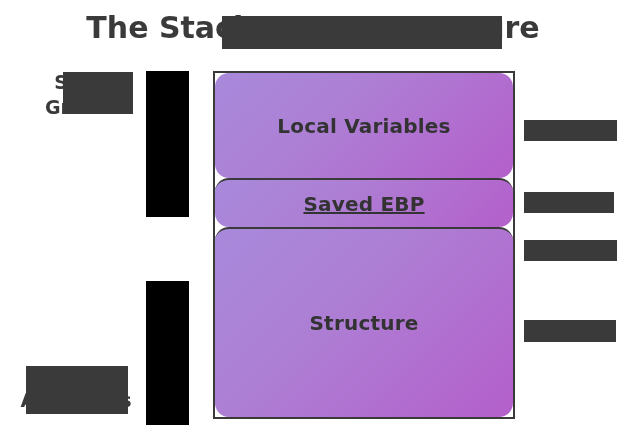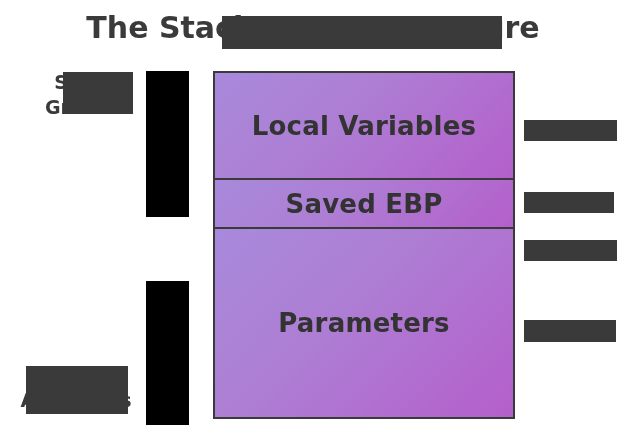--- a/index.html
+++ b/index.html
@@ -100,31 +100,32 @@
     flex-direction: column;
     background: #ffffff;
   }
   .stack-cell {
     position: relative;
     box-sizing: border-box;
     display: flex;
     align-items: center;
     justify-content: center;
     color: #333333;
-    font-size: 26px;
+    font-size: 20px;
     font-weight: 700;
     letter-spacing: 0.2px;
     background-image: linear-gradient(135deg, #a889db 0%, #ad7fd4 40%, #b45fcb 100%);
     background-attachment: local;
+    border-radius: 14px;
   }
   .stack-cell + .stack-cell {
     border-top: 2px solid #3a3a3a;
   }
   #cell-local      { flex: 0 0 105px; }
-  #cell-saved-ebp  { flex: 0 0 49px;  }
+  #cell-saved-ebp  { flex: 0 0 49px; text-decoration: underline;  }
   #cell-return     { flex: 0 0 52px;  }
   #cell-parameters { flex: 1 1 auto;  }
 
   
   .right-label {
     position: absolute;
     font-size: 18px;
     font-weight: 700;
     color: #3a3a3a;
     white-space: nowrap;
@@ -165,21 +166,21 @@
 <div class="black-bar" id="black-bar-lower"></div>
 
 <div id="stack-frame">
   <div class="stack-cell" id="cell-local">
     <span>Local Variables</span>
   </div>
   <div class="stack-cell" id="cell-saved-ebp">
     <span>Saved EBP</span>
   </div>
   <div class="stack-cell" id="cell-parameters">
-    <span>Parameters</span>
+    <span>Structure</span>
   </div>
 </div>
 
 <div class="right-label" id="right-label-1"></div>
 <div class="right-redaction" id="right-redaction-1"></div>
 
 <div class="right-label" id="right-label-2"></div>
 <div class="right-redaction" id="right-redaction-2"></div>
 
 <div class="right-label" id="right-label-3"></div>

